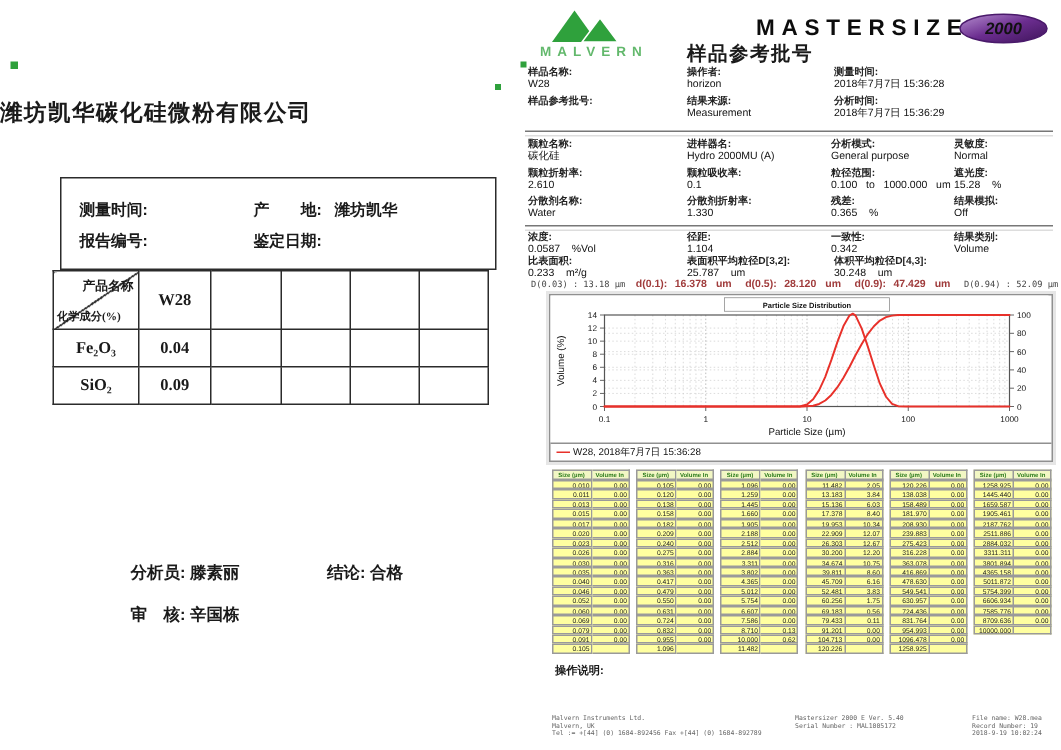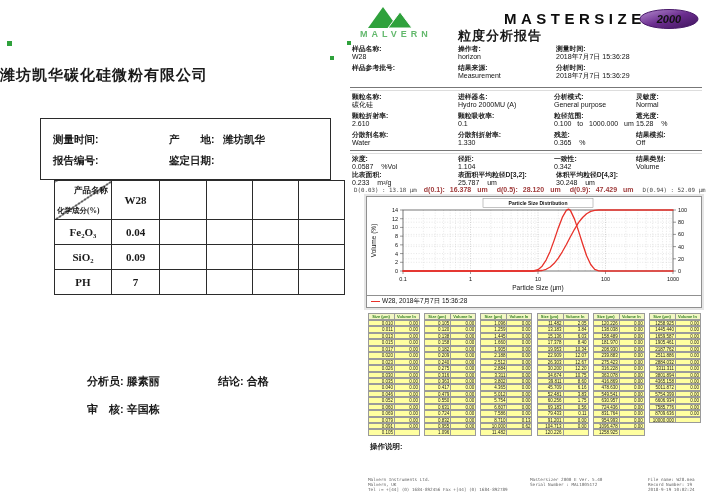--- a/index.html
+++ b/index.html
@@ -8,21 +8,21 @@
   .mark{position:absolute;width:5px;height:5px;background:var(--malvern-green,#27a737);}
 
   
   .ldoc{position:absolute;left:0;top:0;width:340px;height:500px;}
   .l-company{position:absolute;left:0;top:66px;width:340px;
              font-size:15px;font-weight:bold;letter-spacing:1px;}
   .l-title{position:absolute;left:0;top:92px;width:340px;text-align:center;
            font-size:14px;font-weight:bold;letter-spacing:2px;}
   .l-info{position:absolute;left:40px;top:118px;width:289px;height:60px;border:1px solid #2b2b2b;}
   .l-info span{position:absolute;font-weight:bold;font-size:10.5px;white-space:pre;}
-  .l-table{position:absolute;left:54px;top:180px;border-collapse:collapse;table-layout:fixed;width:290px;}
+  .l-table{position:absolute;left:35px;top:180px;border-collapse:collapse;table-layout:fixed;width:290px;}
   .l-table td{border:1px solid #2b2b2b;text-align:center;vertical-align:middle;
               font-family:"Liberation Serif","DejaVu Serif",serif;font-weight:bold;font-size:11px;height:24px;padding:0;}
   .l-table tr:first-child td{height:38px;}
   td.diag{position:relative;
     background-image:linear-gradient(to bottom right,transparent calc(50% - 0.6px),#2b2b2b calc(50% - 0.6px),#2b2b2b calc(50% + 0.6px),transparent calc(50% + 0.6px));}
   .corner-top{position:absolute;top:4px;right:3px;font-size:8.5px;font-weight:bold;}
   .corner-bottom{position:absolute;bottom:3px;left:2px;font-size:7.5px;font-weight:bold;}
   .l-sign{position:absolute;font-size:11px;font-weight:bold;white-space:pre;margin-left:25px;}
 
   
@@ -121,28 +121,20 @@
             <td></td>
           </tr>
           <tr>
             <td>SiO₂</td>
             <td>0.09</td>
             <td></td>
             <td></td>
             <td></td>
             <td></td>
           </tr>
-          <tr>
-            <td>PH</td>
-            <td>7</td>
-            <td></td>
-            <td></td>
-            <td></td>
-            <td></td>
-          </tr>
         </tbody>
     </table>
 
     <div class="l-sign" style="left:62px;top:374px"><span>分析员: </span><span>滕素丽</span></div>
     <div class="l-sign" style="left:193px;top:374px"><span>结论: </span><span>合格</span></div>
     <div class="l-sign" style="left:62px;top:402px"><span>审　核: </span><span>辛国栋</span></div>
   </div>
 
   <div class="rdoc">
 
@@ -157,21 +149,21 @@
       <defs>
         <linearGradient id="pg" x1="0" y1="0" x2="1" y2="1">
           <stop offset="0" stop-color="#b68fd0"></stop>
             <stop offset="0.5" stop-color="#6b2d8f"></stop>
             <stop offset="1" stop-color="#3d1459"></stop>
         </linearGradient>
       </defs>
       <ellipse cx="31" cy="11" rx="29" ry="9.5" fill="url(#pg)" stroke="#4a1a6b" stroke-width="1"></ellipse>
       <text x="31" y="14.5" text-anchor="middle" font-size="11" font-style="italic" font-weight="bold" fill="#ffffff">2000</text>
     </svg>
-    <div class="r-title">粒度分析报告</div>
+    <div class="r-title">样品参考批号</div>
 
     <div class="fcols" id="sample-info" style="left:4px;top:45px">
         <div class="fcol" style="width: 106px;">
           <div class="field">
             <div class="flabel">样品名称:</div>
             <div class="fvalue">W28</div>
           </div>
           <div class="field">
             <div class="flabel">样品参考批号:</div>
             <div class="fvalue"></div>

